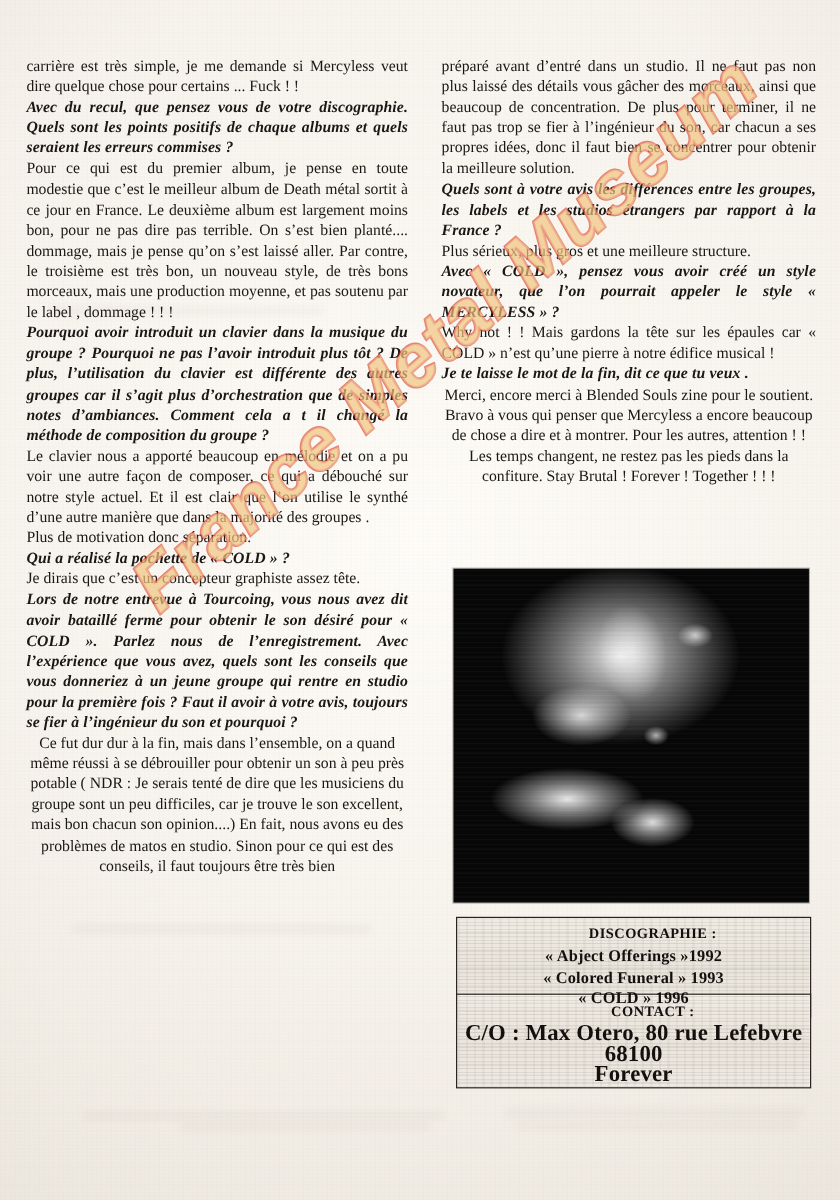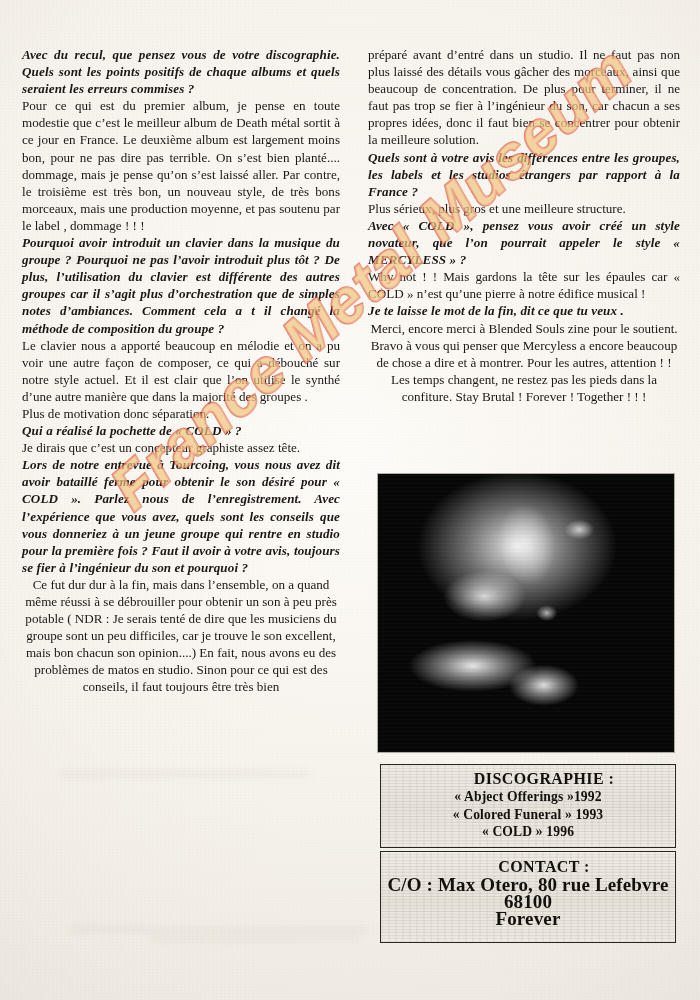--- a/index.html
+++ b/index.html
@@ -138,27 +138,27 @@
       repeating-linear-gradient(0deg, rgba(90,82,74,0.07) 0px, rgba(90,82,74,0.07) 1px, transparent 1px, transparent 5px);
   }
   #discography-box {
     left: 380px;
     top: 764px;
     width: 294px;
     padding: 4px 0 6px;
   }
   #contact-box {
     left: 380px;
-    top: 851px;
+    top: 828px;
     width: 294px;
-    padding: 5px 0 15px;
+    padding: 5px 0 2px;
   }
   .box-title {
     font-weight: bold;
-    font-size: 16px;
+    font-size: 12px;
     line-height: 19px;
     letter-spacing: .4px;
     position: relative;
     z-index: 2;
     margin-left: 32px;
   }
   .box-line {
     font-weight: bold;
     font-size: 13.6px;
     line-height: 17.5px;
@@ -209,20 +209,21 @@
   <div class="ghost" style="left:150px; top:936px; width:210px; height:6px;"></div>
   <div class="ghost" style="left:420px; top:924px; width:250px; height:7px;"></div>
   <div class="ghost" style="left:430px; top:935px; width:235px; height:6px;"></div>
   <div class="ghost" style="left:40px;  top:255px; width:230px; height:8px;"></div>
   <div class="ghost" style="left:390px; top:640px; width:230px; height:8px;"></div>
   <div class="ghost" style="left:60px;  top:770px; width:250px; height:8px;"></div>
 
   <div id="content">
 
     <div class="column" id="col-left">
+      <p class="para a">carrière est très simple, je me demande si Mercyless veut dire quelque chose pour certains ... Fuck ! !</p>
       <p class="para q">Avec du recul, que pensez vous de votre discographie. Quels sont les points positifs de chaque albums et quels seraient les erreurs commises ?</p>
       <p class="para a">Pour ce qui est du premier album, je pense en toute modestie que c’est le meilleur album de Death métal sortit à ce jour en France. Le deuxième album est largement moins bon, pour ne pas dire pas terrible. On s’est bien planté.... dommage, mais je pense qu’on s’est laissé aller. Par contre, le troisième est très bon, un nouveau style, de très bons morceaux, mais une production moyenne, et pas soutenu par le label , dommage ! ! !</p>
       <p class="para q">Pourquoi avoir introduit un clavier dans la musique du groupe ? Pourquoi ne pas l’avoir introduit plus tôt ? De plus, l’utilisation du clavier est différente des autres groupes car il s’agit plus d’orchestration que de simples notes d’ambiances. Comment cela a t il changé la méthode de composition du groupe ?</p>
       <p class="para a">Le clavier nous a apporté beaucoup en mélodie et on a pu voir une autre façon de composer, ce qui a débouché sur notre style actuel. Et il est clair que l’on utilise le synthé d’une autre manière que dans la majorité des groupes .</p>
       <p class="para a">Plus de motivation donc séparation.</p>
       <p class="para q">Qui a réalisé la pochette de « COLD » ?</p>
       <p class="para a">Je dirais que c’est un concepteur graphiste assez tête.</p>
       <p class="para q">Lors de notre entrevue à Tourcoing, vous nous avez dit avoir bataillé ferme pour obtenir le son désiré pour « COLD ». Parlez nous de l’enregistrement. Avec l’expérience que vous avez, quels sont les conseils que vous donneriez à un jeune groupe qui rentre en studio pour la première fois ? Faut il avoir à votre avis, toujours se fier à l’ingénieur du son et pourquoi ?</p>
       <p class="para a">Ce fut dur dur à la fin, mais dans l’ensemble, on a quand même réussi à se débrouiller pour obtenir un son à peu près potable ( NDR : Je serais tenté de dire que les musiciens du groupe sont un peu difficiles, car je trouve le son excellent, mais bon chacun son opinion....) En fait, nous avons eu des problèmes de matos en studio. Sinon pour ce qui est des conseils, il faut toujours être très bien</p>
     </div>

